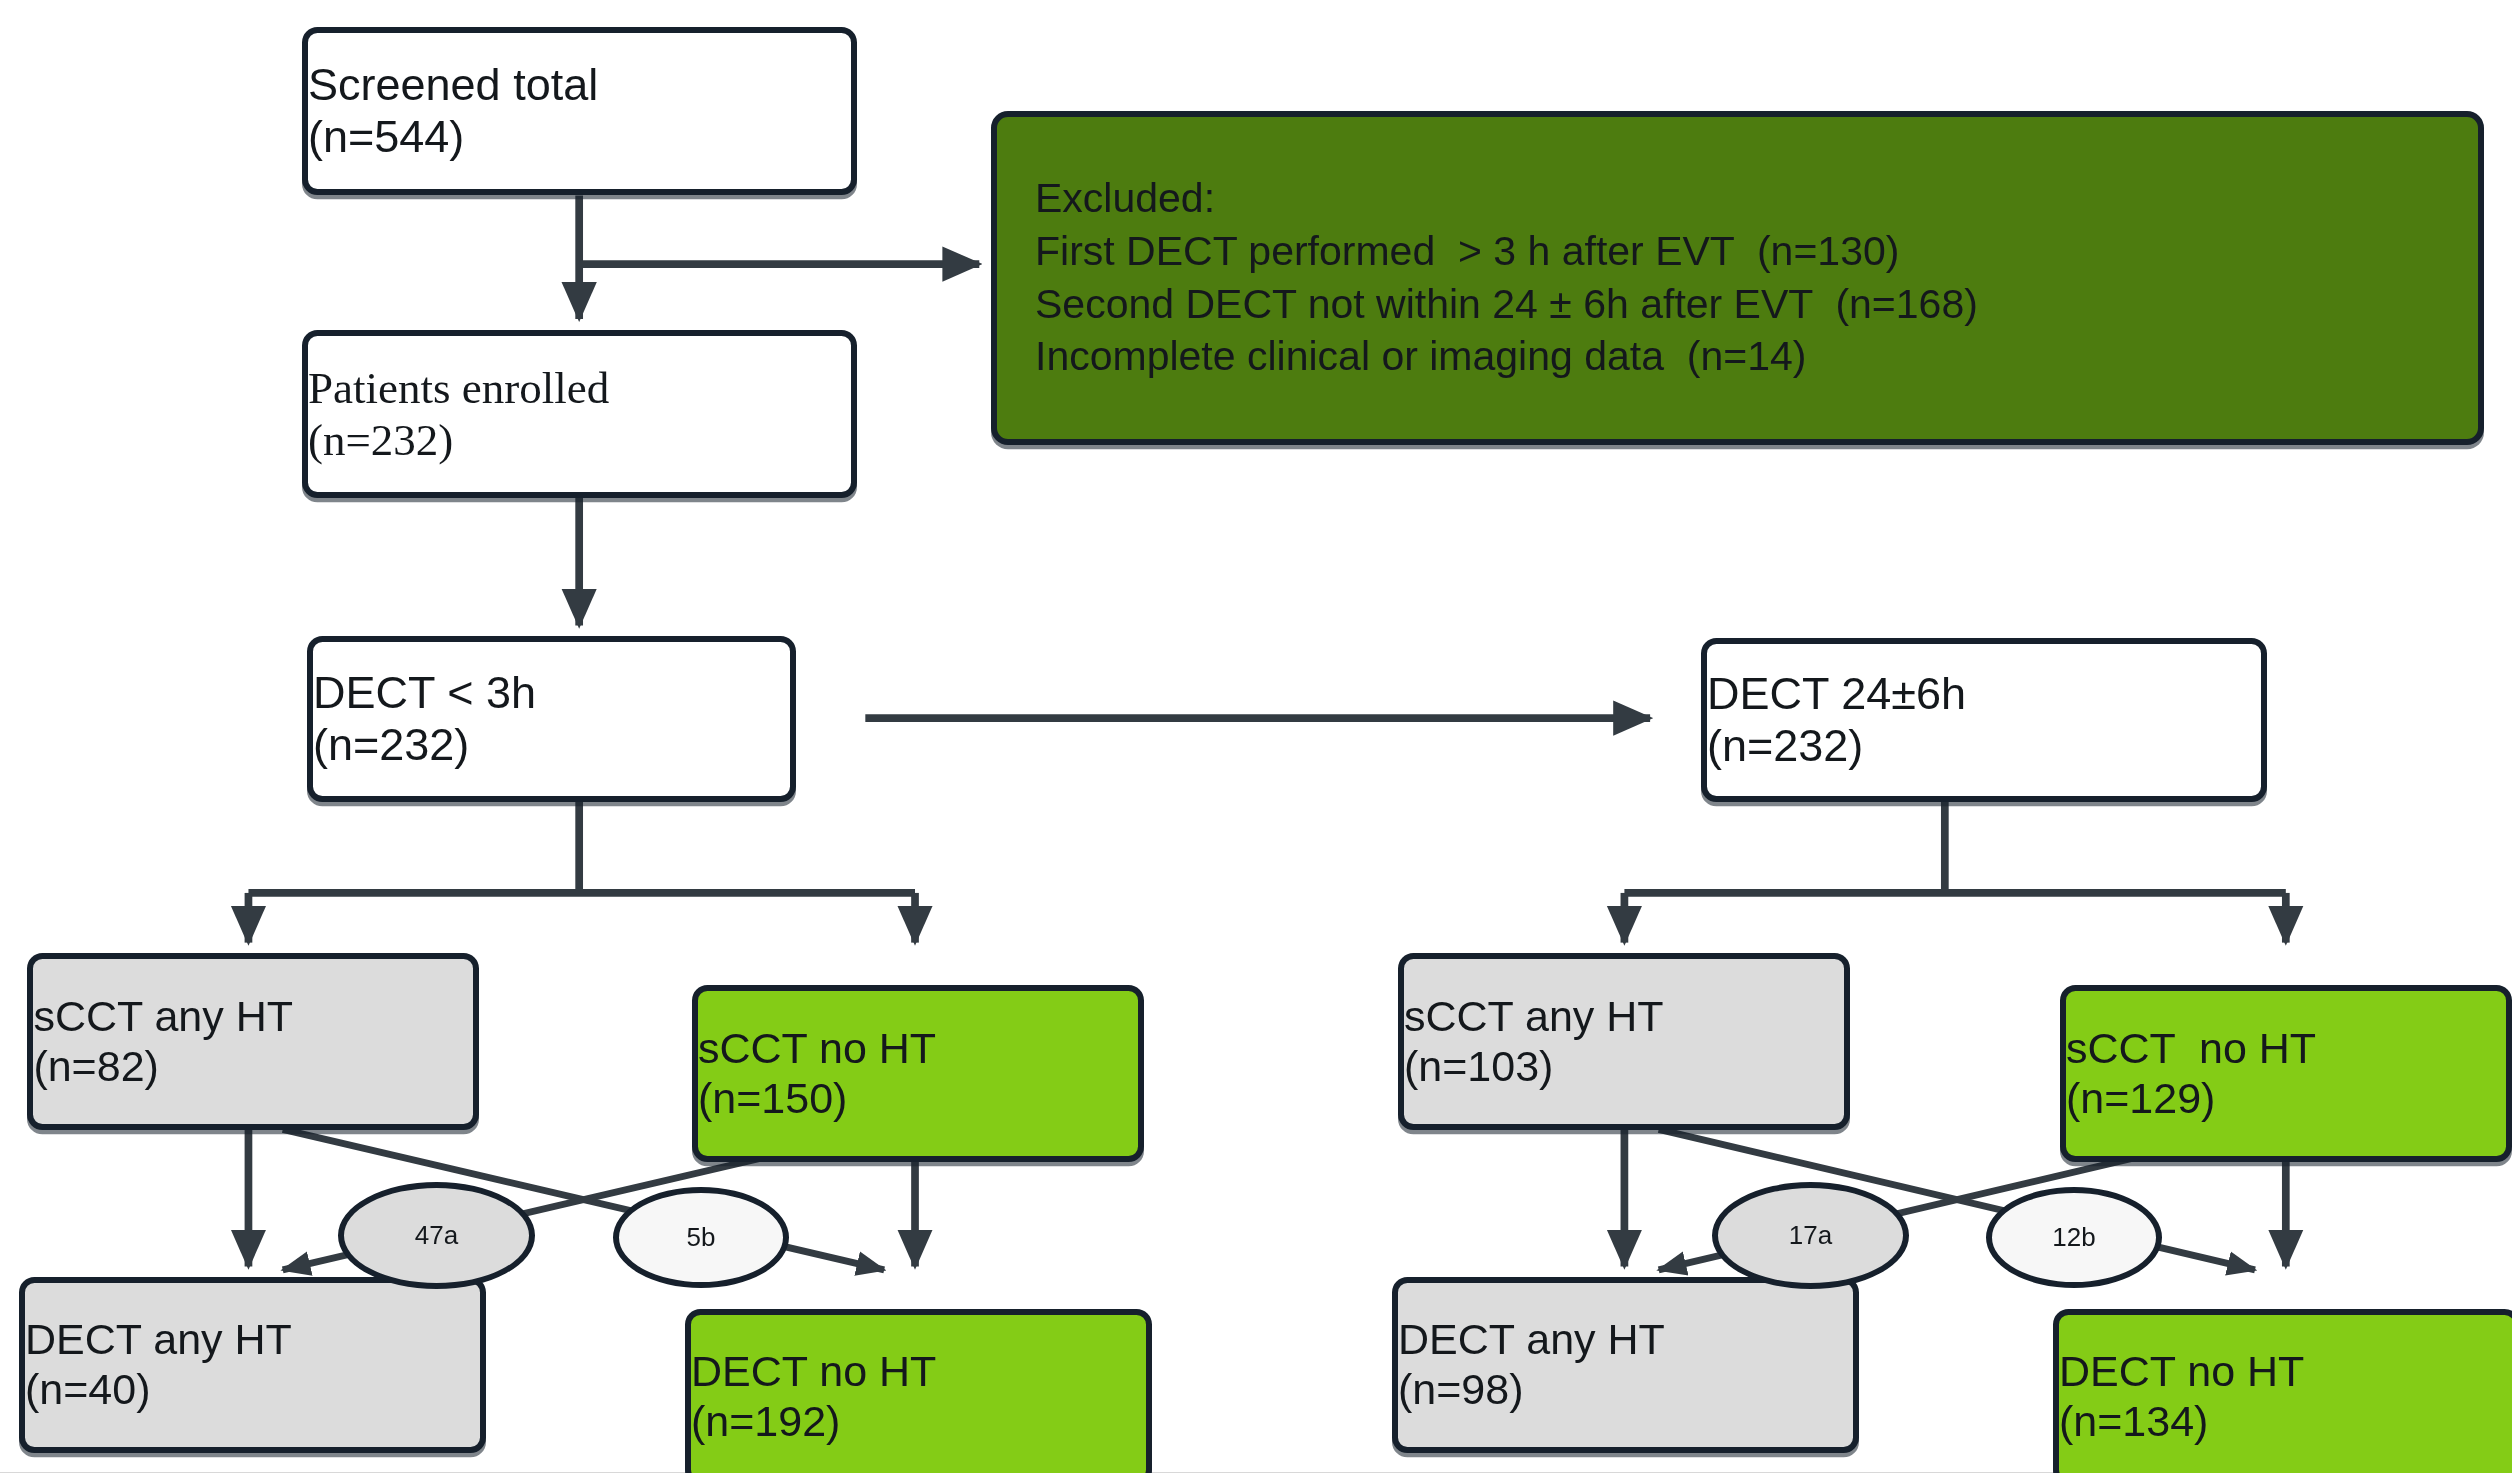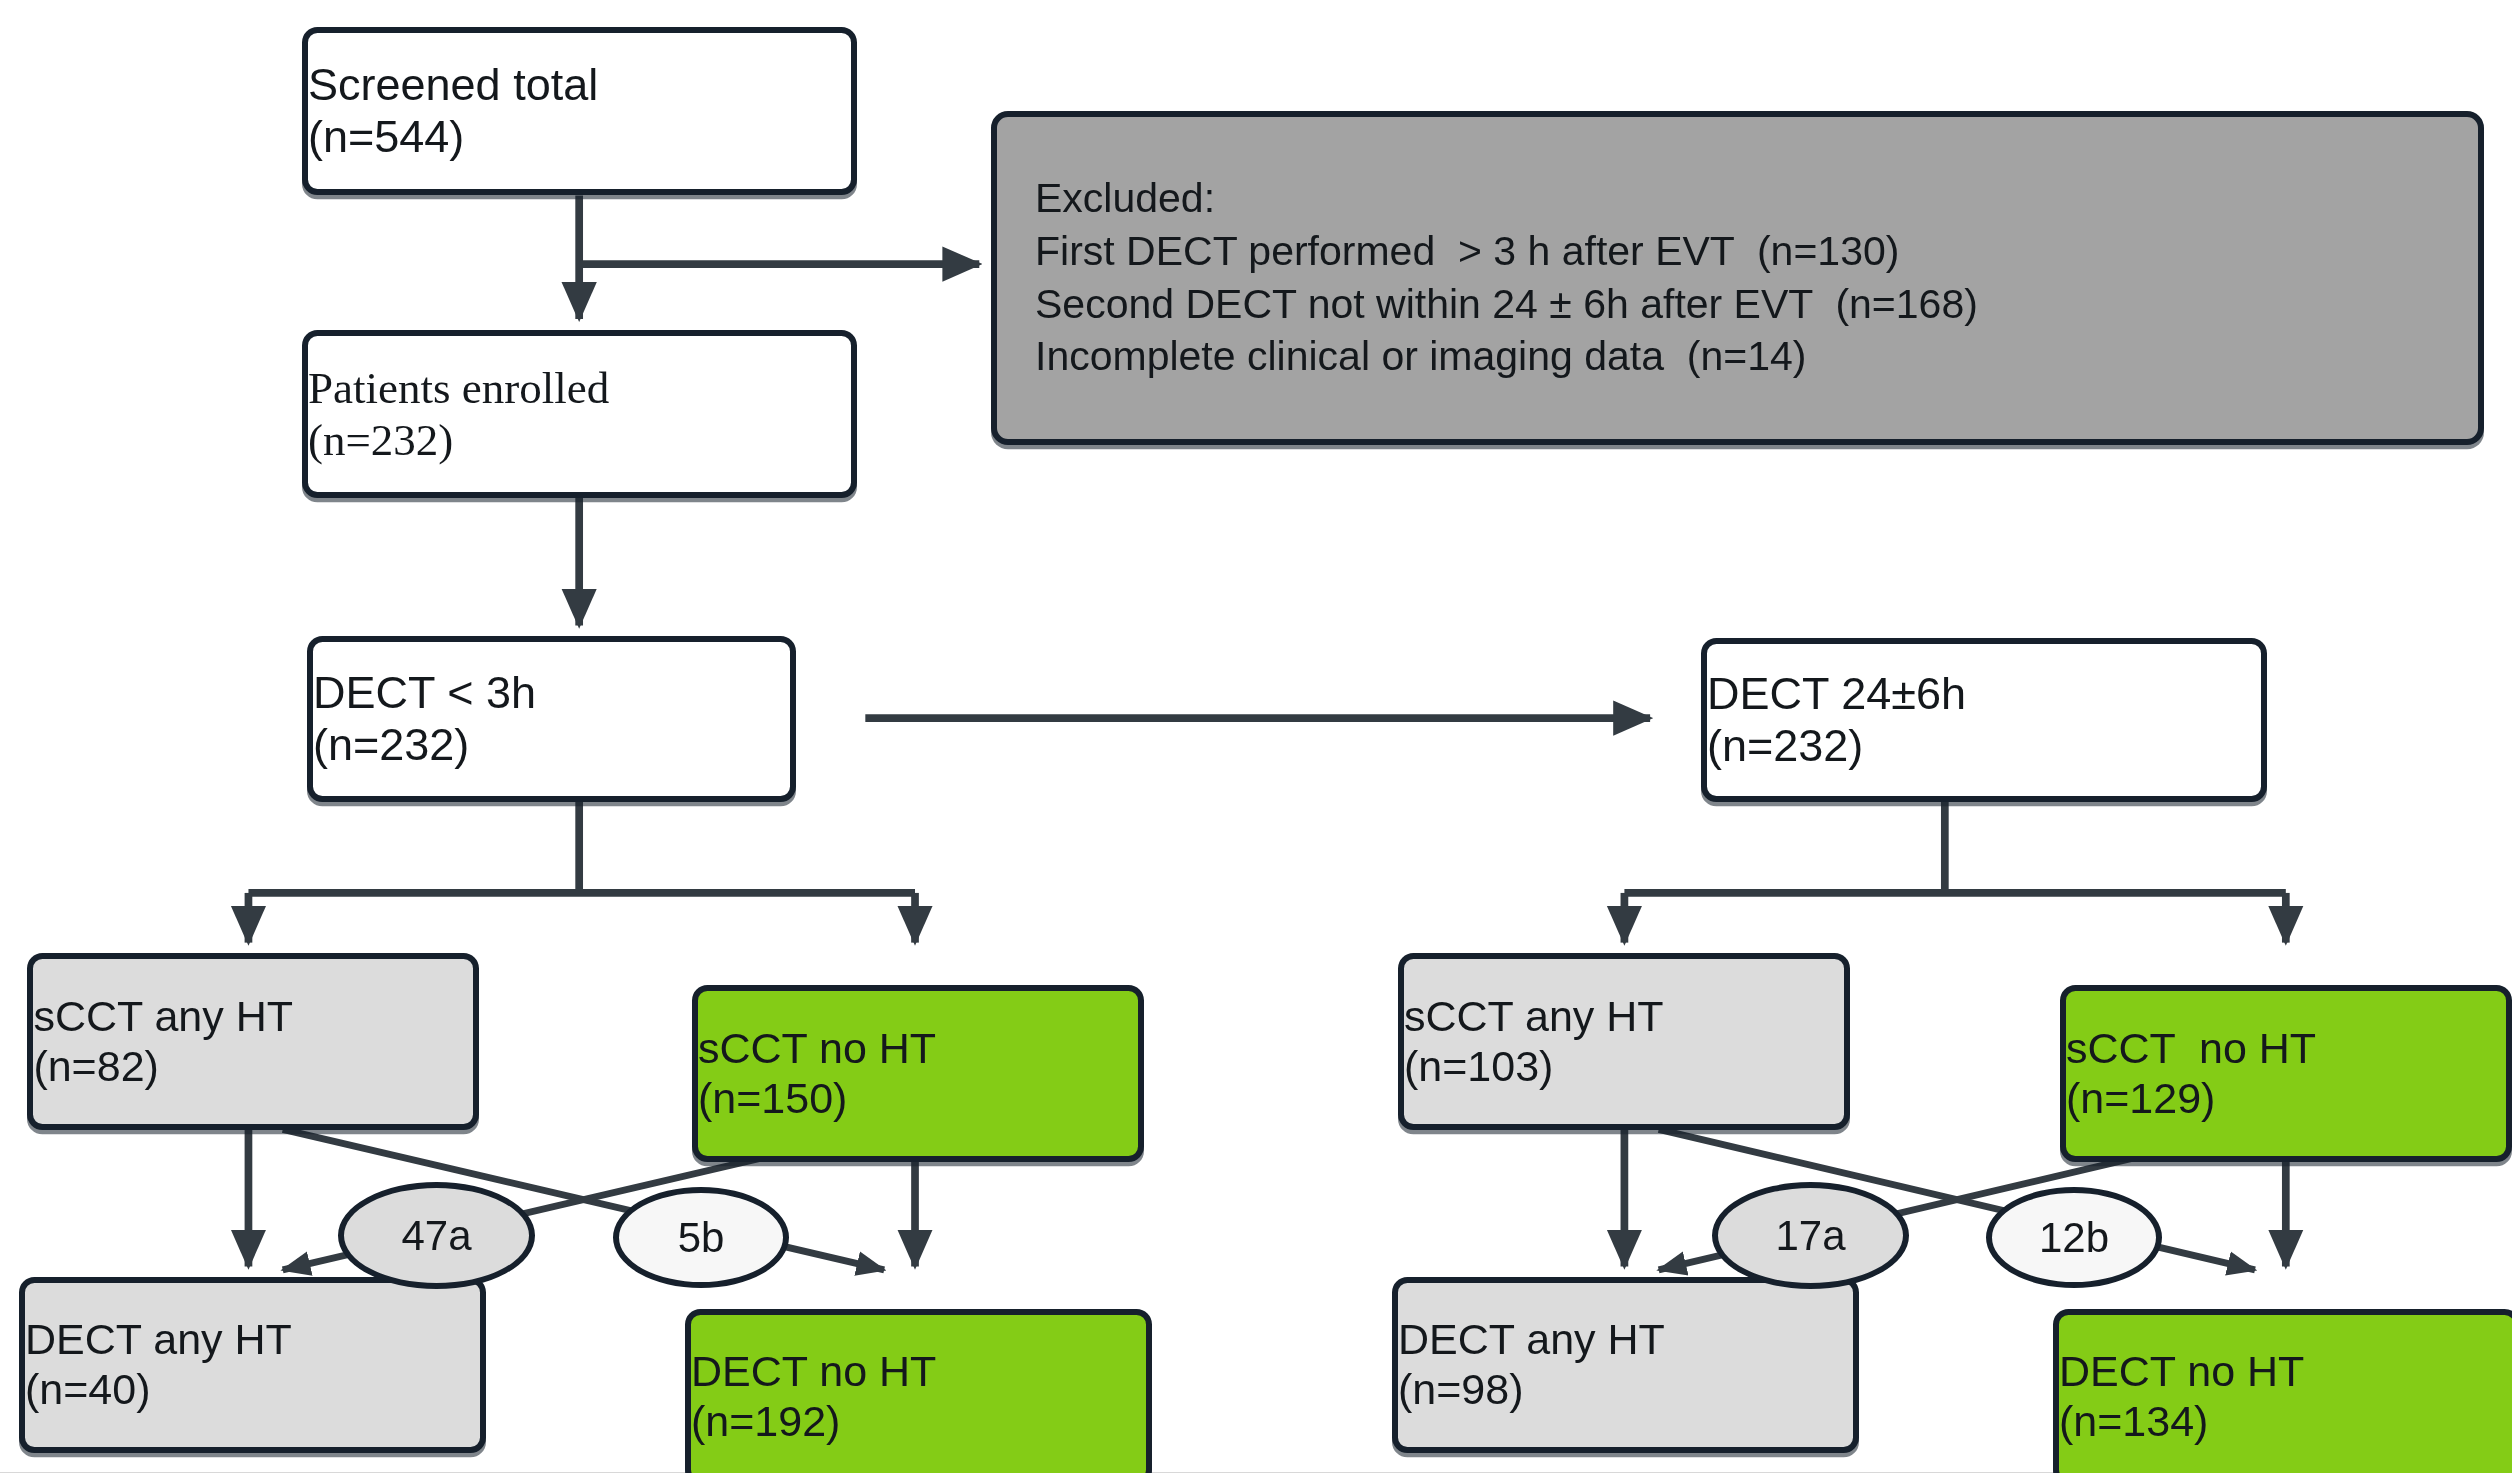--- a/index.html
+++ b/index.html
@@ -41,21 +41,21 @@
     z-index: 3;
     box-shadow: 0 4.3px 0 0 rgba(22,32,44,0.55);
   }
   .node .ln {
     display: block;
     white-space: pre;
   }
   .node.white  { background: #ffffff; }
   .node.gray   { background: #dcdcdc; }
   .node.lgray  { background: #84cc16; margin-top: 32px; }
-  .node.peach  { background: #a3a3a3; }
+  .node.peach  { background: #4d7c0f; }
 
   .node.peach {
     align-items: flex-start;
     justify-content: center;
     text-align: left;
     padding: 8.6px 0 8.6px 38px;
     border-radius: 17px;
   }
   .node.peach .ln {
     display: block;
@@ -74,21 +74,21 @@
     text-align: center;
     color: #14181c;
     z-index: 6;
   }
   .ellipse.gray  { background: #dcdcdc; }
   .ellipse.white { background: #f7f7f7; }
 
   .fs-big   { font-size: 45px; }
   .fs-mid   { font-size: 43px; }
   .fs-excl  { font-size: 41px; }
-  .fs-ell   { font-size: 42px; }
+  .fs-ell   { font-size: 26px; }
 
   .bottom-rule {
     position: absolute;
     left: 0;
     bottom: 0;
     width: 2512px;
     height: 1.7px;
     background: #d8d8d8;
     z-index: 1;
   }

